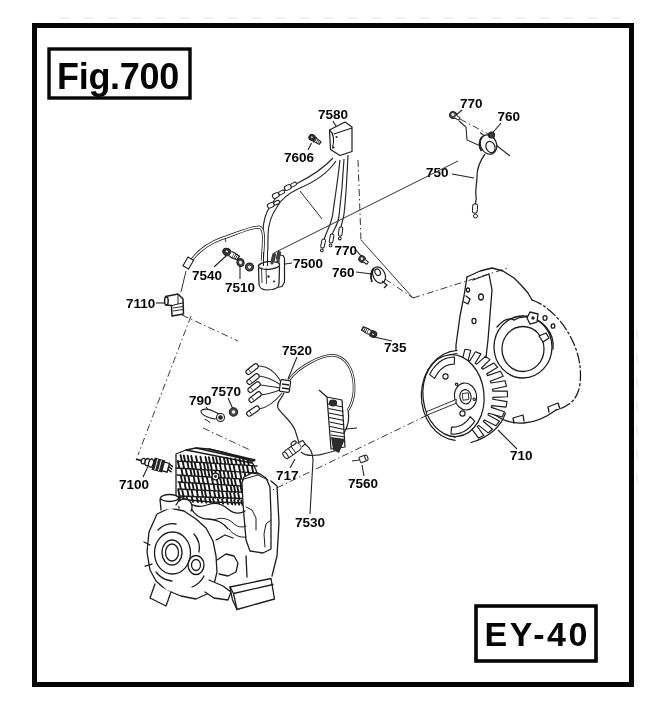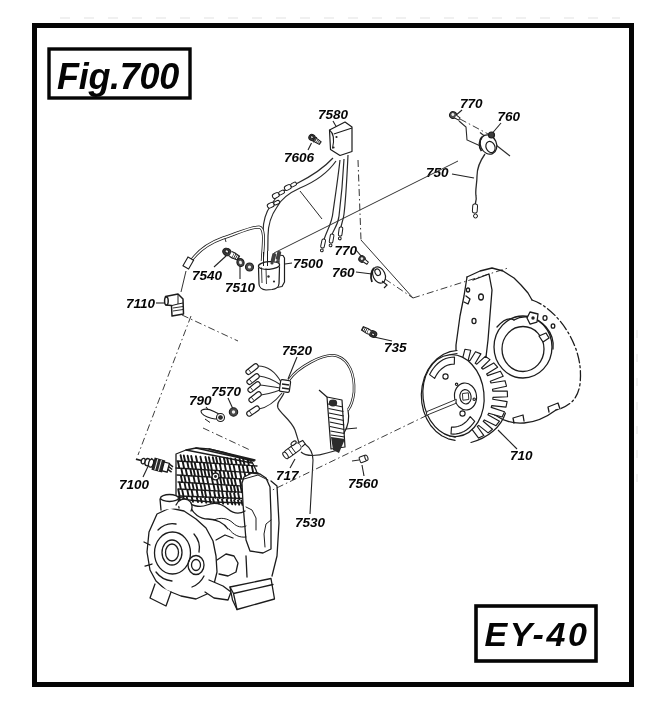--- a/index.html
+++ b/index.html
@@ -1,16 +1,16 @@
 <!DOCTYPE html>
 <html><head>
 <meta charset="utf-8">
 <style>
 html,body{margin:0;padding:0;background:#ffffff;}
-#page{position:relative;width:663px;height:704px;background:#ffffff;overflow:hidden;font-style:italic;}
+#page{position:relative;width:663px;height:704px;background:#ffffff;overflow:hidden;}
 svg{display:block;}
 text{font-family:"Liberation Sans",sans-serif;font-weight:bold;fill:#050505;}
 .lbl{font-size:13.5px;}
 </style>
 </head>
 <body>
 <div id="page">
 <svg width="663" height="704" viewBox="0 0 663 704" xmlns="http://www.w3.org/2000/svg">
 <rect x="0" y="0" width="663" height="704" fill="#ffffff"></rect>
 

